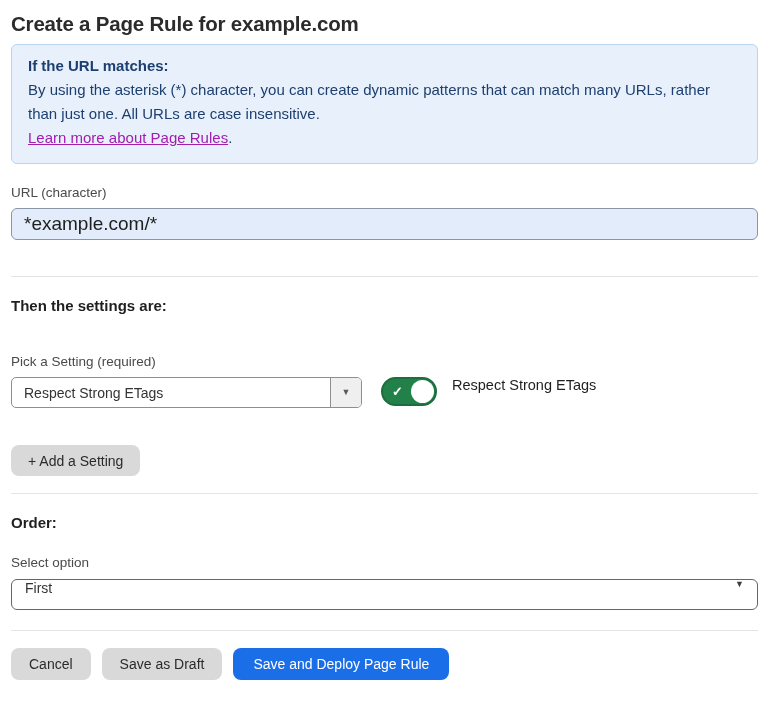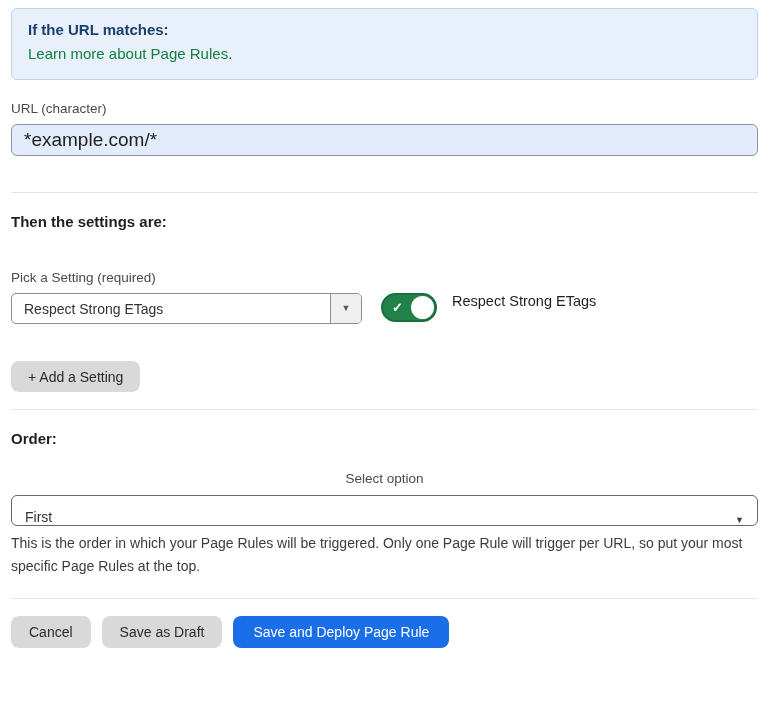--- a/index.html
+++ b/index.html
@@ -25,21 +25,22 @@
     background: #e8f1fb;
     border: 1px solid #b9d4ee;
     border-radius: 6px;
     padding: 9px 16px 13px 16px;
     font-size: 15px;
     line-height: 24px;
     color: #1d3f6f;
   }
   .info-box .info-heading { font-weight: 700; }
   .info-box a.info-link {
-    color: #15803d;
+    color: #a21caf;
+    text-decoration: underline;
     cursor: pointer;
   }
 
   .field-label {
     margin-top: 21px;
     font-size: 13.5px;
     color: #4a4a4a;
   }
 
   .url-input {
@@ -160,30 +161,30 @@
   }
   .btn-gray { background: #d9d9d9; color: #2b2b2b; }
   .btn-blue { background: #1a6ee8; color: #ffffff; }
 
   .add-setting-btn {
     margin-top: 37px;
     height: 31px;
     padding: 0 17px;
   }
 
-  .order-label { margin-top: 24px; text-align: center; }
+  .order-label { margin-top: 24px; }
   .order-select {
     margin-top: 9px;
     width: 100%;
     height: 31px;
     background: #ffffff;
     border: 1px solid #666666;
     border-radius: 6px;
     display: flex;
-    align-items: flex-end;
+    align-items: flex-start;
     justify-content: space-between;
     padding: 0 13px;
     cursor: pointer;
   }
   .order-select .select-value {
     font-size: 14px;
     color: #333333;
   }
   .order-select .caret { color: #3d3d3d; }
 
@@ -202,23 +203,25 @@
   }
   .cancel-btn { padding: 0 18px; }
   .save-draft-btn { padding: 0 18px; }
   .save-deploy-btn { padding: 0 20px; }
 </style>
 </head>
 <body>
 
 <div class="container">
 
+  <h1 class="page-title">Create a Page Rule for example.com</h1>
 
   <div class="info-box">
     <div class="info-heading">If the URL matches:</div>
+    <div class="info-body">By using the asterisk (*) character, you can create dynamic patterns that can match many URLs, rather than just one. All URLs are case insensitive.</div>
     <div><a class="info-link">Learn more about Page Rules</a><span>.</span></div>
   </div>
 
   <div class="field-label">URL (character)</div>
   <input class="url-input" type="text" value="*example.com/*" style="">
 
   <hr class="divider divider-1">
 
   <div class="section-heading settings-heading">Then the settings are:</div>
 
@@ -244,21 +247,20 @@
 
   <div class="section-heading order-heading">Order:</div>
 
   <div class="field-label order-label">Select option</div>
 
   <div class="order-select">
     <span class="select-value">First</span>
     <span class="caret">▼</span>
   </div>
 
-  <div class="help-text">This is the order in which your Page Rules will be triggered. Only one Page Rule will trigger per URL, so put your most specific Page Rules at the top.</div>
 
   <hr class="divider divider-3">
 
   <div class="footer">
     <button class="btn btn-gray cancel-btn">Cancel</button>
     <button class="btn btn-gray save-draft-btn">Save as Draft</button>
     <button class="btn btn-blue save-deploy-btn">Save and Deploy Page Rule</button>
   </div>
 
 </div>

